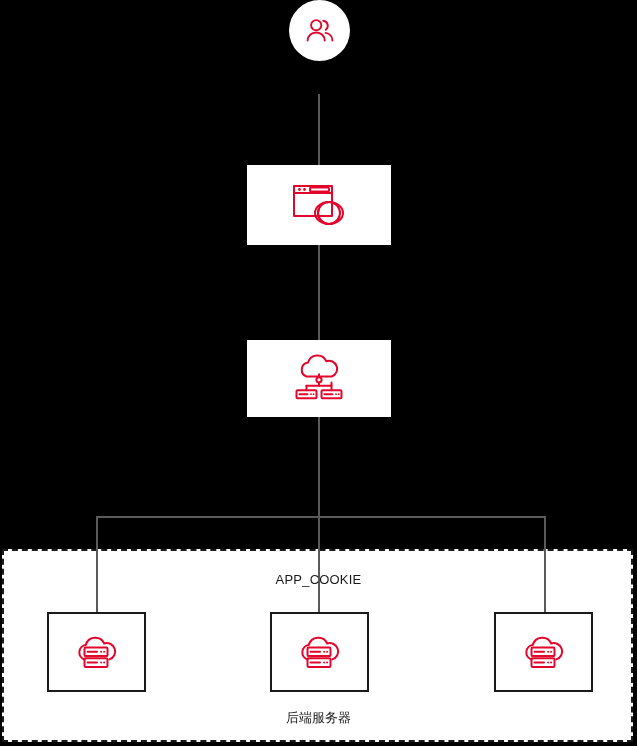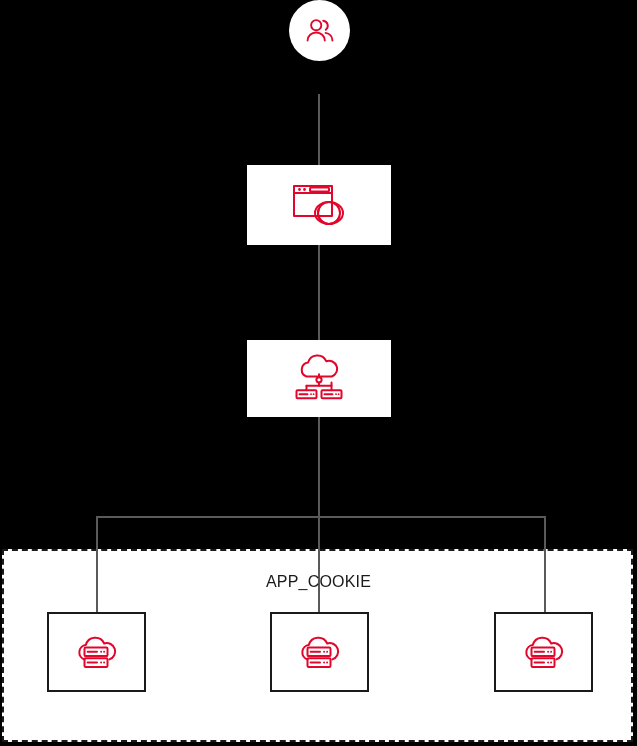--- a/index.html
+++ b/index.html
@@ -69,21 +69,21 @@
     box-sizing: border-box;
     display: flex;
     align-items: center;
     justify-content: center;
   }
 
   
   .label {
     position: absolute;
     color: #1a1a1a;
-    font-size: 16px;
+    font-size: 13px;
     line-height: 1.2;
     white-space: nowrap;
     text-align: center;
   }
   .label-cookie {
     left: 0;
     top: 572px;
     width: 637px;
     letter-spacing: 0.2px;
   }
@@ -205,14 +205,15 @@
         <rect x="13.5" y="30.3" width="23" height="8.6" rx="1.2"></rect>
         <path d="M16.6 34.6 h9.4"></path>
         <circle cx="30.1" cy="34.6" r="1.0" fill="#E3062C" stroke="none"></circle>
         <circle cx="33.1" cy="34.6" r="1.0" fill="#E3062C" stroke="none"></circle>
       </svg>
     </span>
   </div>
 
   <div class="label label-cookie">APP_COOKIE</div>
 
+  <div class="label label-backend">后端服务器</div>
 
 </div>
 
 </body></html>

